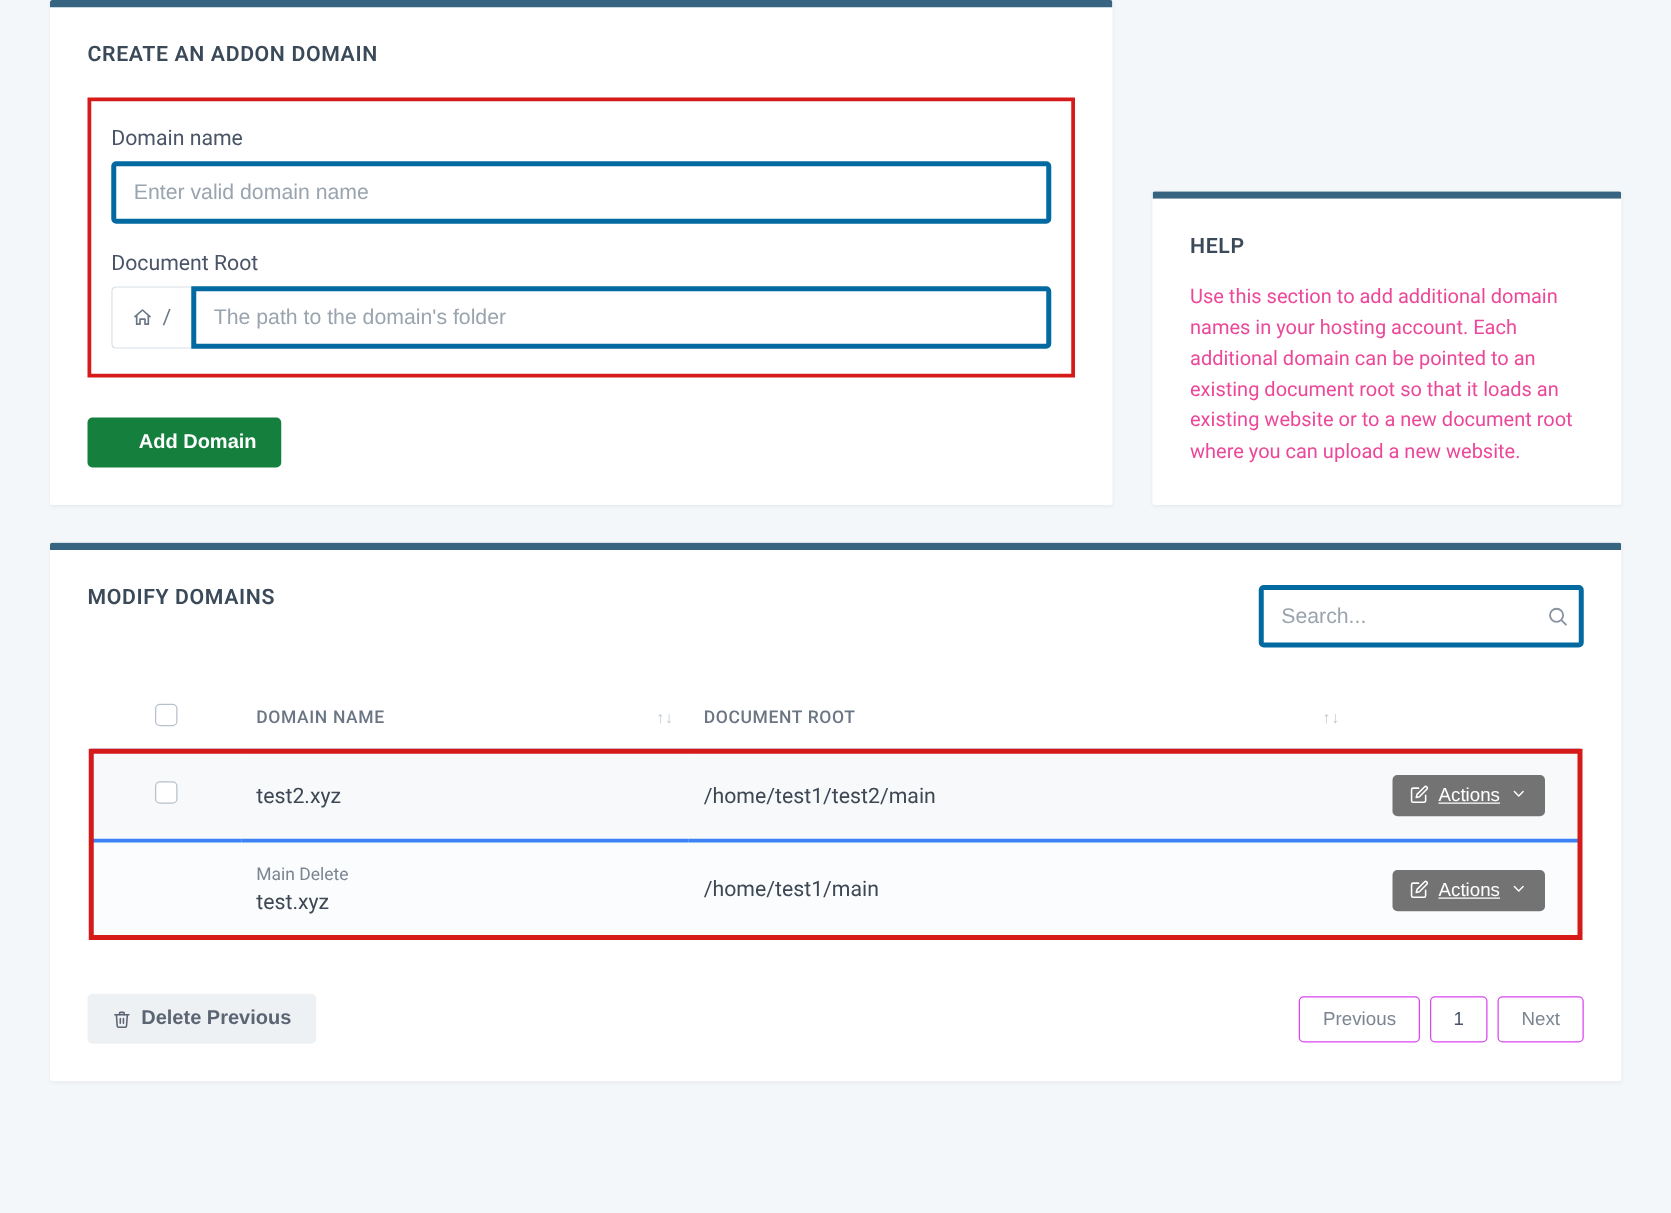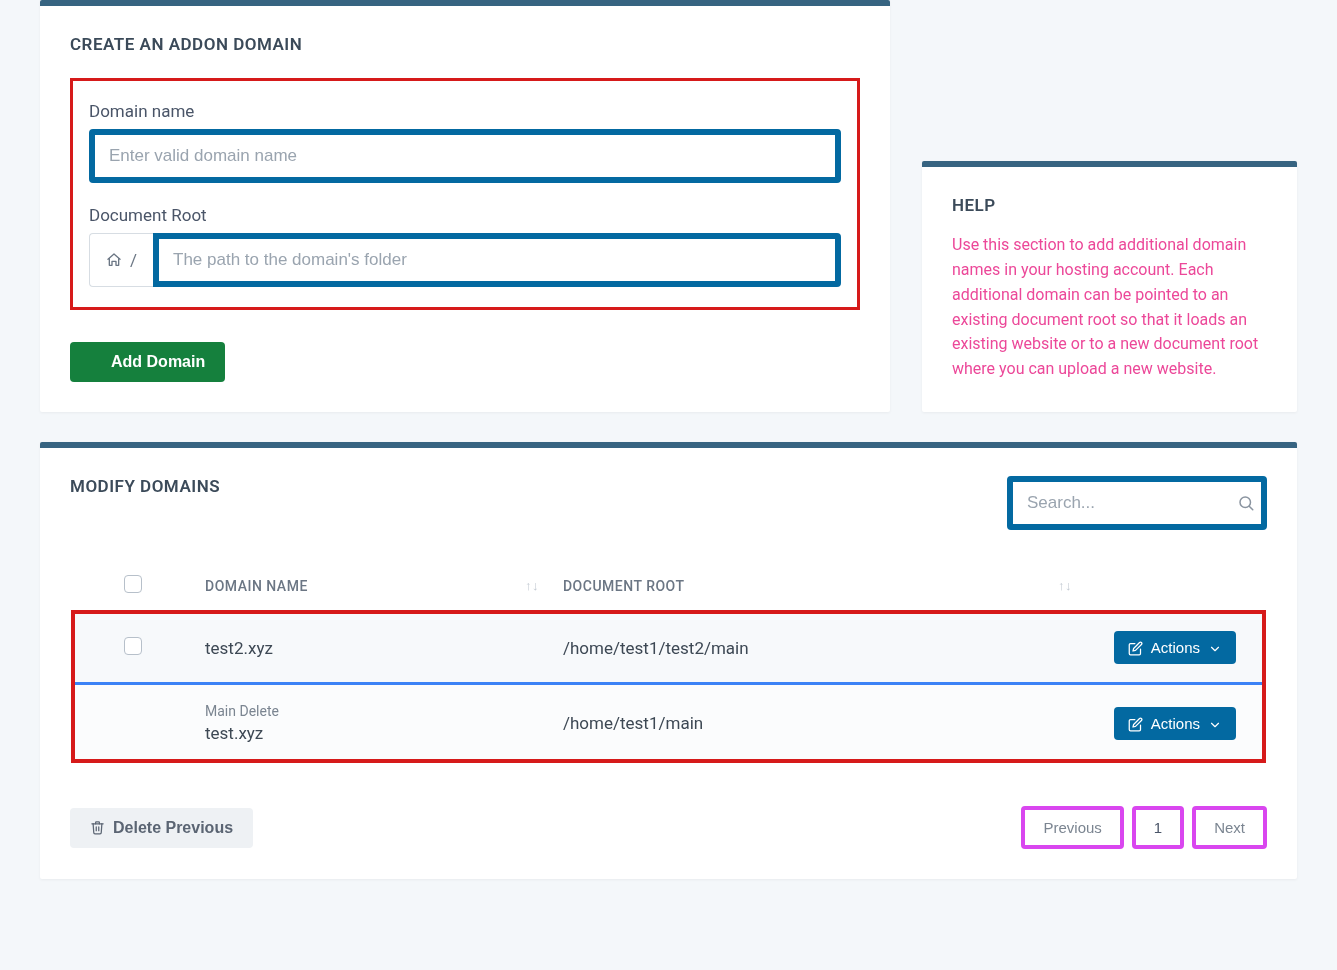--- a/index.html
+++ b/index.html
@@ -34,21 +34,21 @@
     margin-top: 24px;
     margin-bottom: 32px;
   }
   .form-group { margin-bottom: 22px; }
   .form-group:last-child { margin-bottom: 0; }
   .label { font-size: 17px; color: #4a5568; margin-bottom: 8px; display: block; }
   .text-input {
     width: 100%;
     padding: 11px 14px;
     font-size: 17px;
-    border: 6px solid #0369a1;
+    border: 4px solid #0369a1;
     border-radius: 4px;
     color: #4a5568;
     background: #fff;
   }
   .text-input::placeholder { color: #9aa4af; }
   .input-group { display: flex; width: 100%; }
   .input-addon {
     display: flex; align-items: center; gap: 8px;
     padding: 0 16px;
     border: 1px solid #d7dde3;
@@ -67,21 +67,21 @@
     cursor: pointer;
   }
   .btn-primary { background: #15803d; color: #fff; padding-left: 41px; }
   .btn-light { background: #eef1f4; color: #5b6573; }
   .btn-light svg { stroke: #5b6573; }
   .btn-pager {
     padding: 9px 18px;
     font-size: 15px;
     background: #fff;
     color: #7b8591;
-    border: 4px solid #d946ef;
+    border: 1px solid #d946ef;
     border-radius: 4px;
     cursor: pointer;
   }
   .btn-pager.active { color: #4a5568; }
   
   .panel-modify { margin-top: 30px; }
   .modify-header { display: flex; justify-content: space-between; align-items: flex-start; }
   .search-wrap { position: relative; width: 260px; }
   .search-wrap input { padding-right: 40px; }
   .search-wrap .search-icon {
@@ -105,24 +105,24 @@
   tbody tr:nth-child(odd) { background: #f7f9fb; }
   tbody tr:nth-child(even) { background: #fbfcfd; }
   .chk {
     width: 18px; height: 18px; border: 1.5px solid #b7c0ca; border-radius: 4px; display: inline-block;
     background: #fff; cursor: pointer;
   }
   .col-chk { width: 120px; text-align: center; }
   .col-actions { width: 180px; text-align: right; padding-right: 28px; }
   .sub-label { display:block; font-size: 14px; color: #7b8591; margin-bottom: 4px; }
   .actions-btn {
-    display: inline-flex; align-items: flex-end; gap: 8px;
-    background: #0369a1; color: #fff;
+    display: inline-flex; align-items: flex-start; gap: 8px;
+    background: #737373; color: #fff;
     padding: 8px 14px; border: none; border-radius: 4px;
-    font-size: 15px; cursor: pointer;
+    font-size: 15px; cursor: pointer; text-decoration: underline;
   }
   .actions-btn svg { stroke: #fff; }
   .highlight-rows { outline: 4px solid #d61a1a; outline-offset: -2px; }
   .footer-row { display: flex; justify-content: space-between; align-items: center; margin-top: 42px; }
   .pager { display: flex; gap: 8px; }
   .icon { display:inline-flex; }
 </style>
 </head>
 <body>
 

